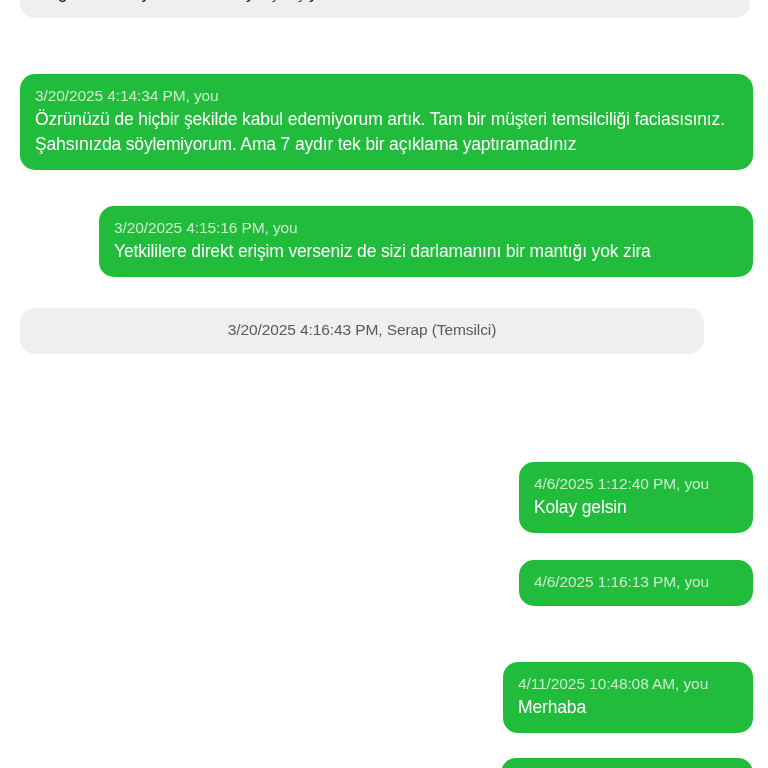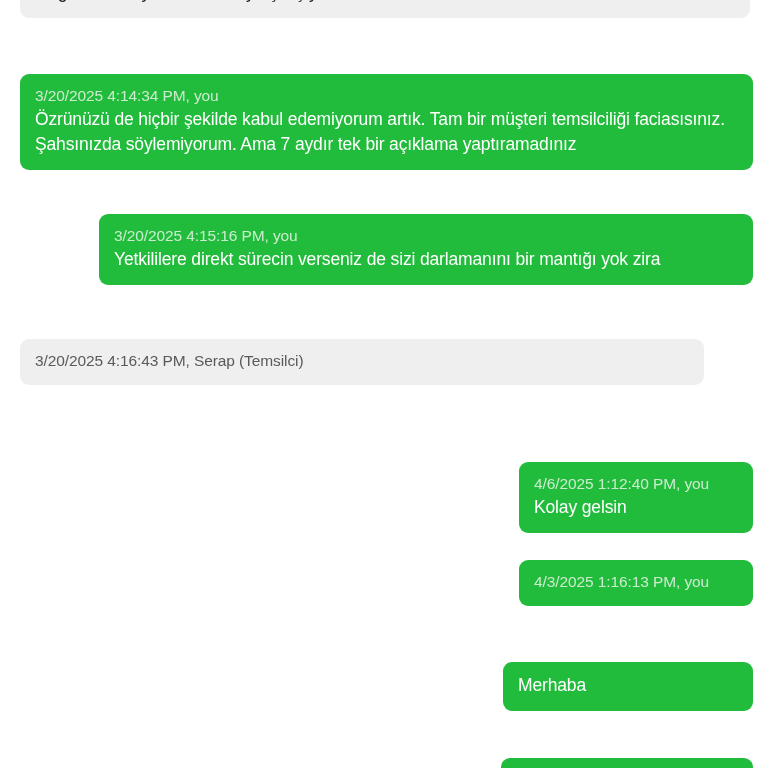--- a/index.html
+++ b/index.html
@@ -19,21 +19,21 @@
   #chat-transcript {
     position: relative;
     width: 768px;
     height: 768px;
     background: #ffffff;
     overflow: hidden;
   }
 
   .msg {
     position: absolute;
-    border-radius: 9px;
+    border-radius: 15px;
     padding: 11px 15px 13px 15px;
   }
 
   .msg.agent {
     background: #efefef;
     color: #1c1c1c;
   }
 
   .msg.you {
     background: #22bc3c;
@@ -55,22 +55,22 @@
     line-height: 25px;
     letter-spacing: -0.15px;
   }
 
   .msg.agent .msg-body { color: #1a1a1a; }
   .msg.you  .msg-body { color: #ffffff; }
 
   
   #msg-0 { left: 20px;  top: -56px; width: 730px; }
   #msg-1 { left: 20px;  top: 74px;  width: 733px; }
-  #msg-2 { left: 99px;  top: 214px; width: 654px; }
-  #msg-3 { left: 20px;  top: 339px; width: 684px; }
+  #msg-2 { left: 99px;  top: 206px; width: 654px; }
+  #msg-3 { left: 20px;  top: 308px; width: 684px; text-align: center; }
   #msg-4 { left: 519px; top: 462px; width: 234px; }
   #msg-5 { left: 519px; top: 560px; width: 234px; }
   #msg-6 { left: 503px; top: 662px; width: 250px; }
   #msg-7 { left: 501px; top: 758px; width: 252px; height: 40px; }
 </style>
 </head>
 <body>
 
 <div id="chat-transcript">
 
@@ -79,37 +79,38 @@
     <div class="msg-body">dahilinde daha fazla bir seçeneğim bulunmadığı için tekrar talep açarak sürecin devam ettiğini ve aciliyetini bildirmeye çalışıyorum.</div>
   </div>
 
   <div class="msg you" id="msg-1">
     <div class="msg-meta">3/20/2025 4:14:34 PM, you</div>
     <div class="msg-body">Özrünüzü de hiçbir şekilde kabul edemiyorum artık. Tam bir müşteri temsilciliği faciasısınız. Şahsınızda söylemiyorum. Ama 7 aydır tek bir açıklama yaptıramadınız</div>
   </div>
 
   <div class="msg you" id="msg-2">
     <div class="msg-meta">3/20/2025 4:15:16 PM, you</div>
-    <div class="msg-body">Yetkililere direkt sürecin verseniz de sizi darlamanını bir mantığı yok zira</div>
+    <div class="msg-body">Yetkililere direkt erişim verseniz de sizi darlamanını bir mantığı yok zira</div>
   </div>
 
   <div class="msg agent" id="msg-3">
     <div class="msg-meta">3/20/2025 4:16:43 PM, Serap (Temsilci)</div>
   </div>
 
   <div class="msg you" id="msg-4">
     <div class="msg-meta">4/6/2025 1:12:40 PM, you</div>
     <div class="msg-body">Kolay gelsin</div>
   </div>
 
   <div class="msg you" id="msg-5">
-    <div class="msg-meta">4/3/2025 1:16:13 PM, you</div>
+    <div class="msg-meta">4/6/2025 1:16:13 PM, you</div>
   </div>
 
   <div class="msg you" id="msg-6">
+    <div class="msg-meta">4/11/2025 10:48:08 AM, you</div>
     <div class="msg-body">Merhaba</div>
   </div>
 
   <div class="msg you" id="msg-7">
     
     
   </div>
 
 </div>
 

